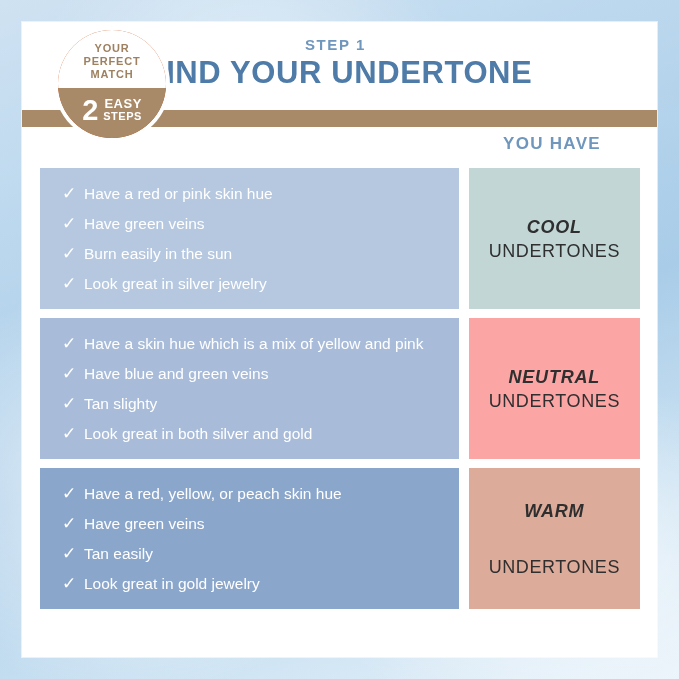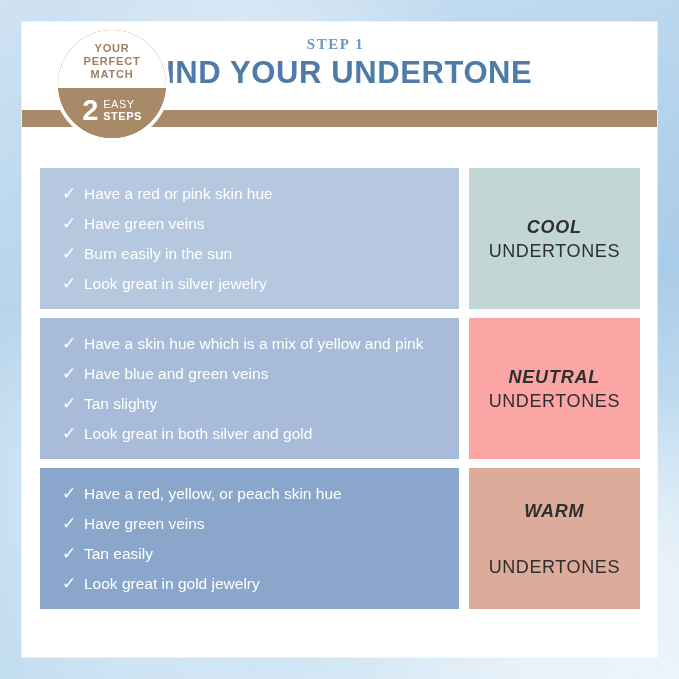--- a/index.html
+++ b/index.html
@@ -56,21 +56,20 @@
   .step-label {
     position: absolute;
     top: 14px;
     left: 0;
     right: 8px;
     text-align: center;
     font-size: 15px;
     font-weight: bold;
     letter-spacing: 1.6px;
     color: #6f96bd;
-    font-family: Liberation Serif, serif;
   }
   .headline {
     position: absolute;
     top: 33px;
     left: 0;
     right: 0;
     text-align: center;
     font-size: 31px;
     font-weight: bold;
     letter-spacing: 0.6px;
@@ -129,21 +128,21 @@
   .badge-num {
     font-size: 29px;
     font-weight: bold;
     line-height: 29px;
     margin-right: 5px;
   }
   .badge-words {
     text-align: left;
     line-height: 12px;
   }
-  .badge-words .w1 { font-size: 11px; font-weight: normal; letter-spacing: 0.5px; }
+  .badge-words .w1 { font-size: 13px; font-weight: bold; letter-spacing: 0.5px; text-align: right; }
   .badge-words .w2 { font-size: 11px; font-weight: bold; letter-spacing: 0.5px; }
 
   
   .col-heads {
     position: absolute;
     top: 112px;
     left: 0;
     width: 635px;
     height: 34px;
   }
@@ -261,20 +260,21 @@
     <div class="badge-bottom">
       <span class="badge-num">2</span>
       <span class="badge-words">
         <div class="w1">EASY</div>
         <div class="w2">STEPS</div>
       </span>
     </div>
   </div>
 
   <div class="col-heads">
+    <div class="col-head-right">YOU HAVE</div>
   </div>
 
   <div class="rows">
 
     <div class="row r1">
       <div class="row-left">
         <div class="bullet">
           <span class="check">✓</span>
           <span class="bullet-text">Have a red or pink skin hue</span>
         </div>

